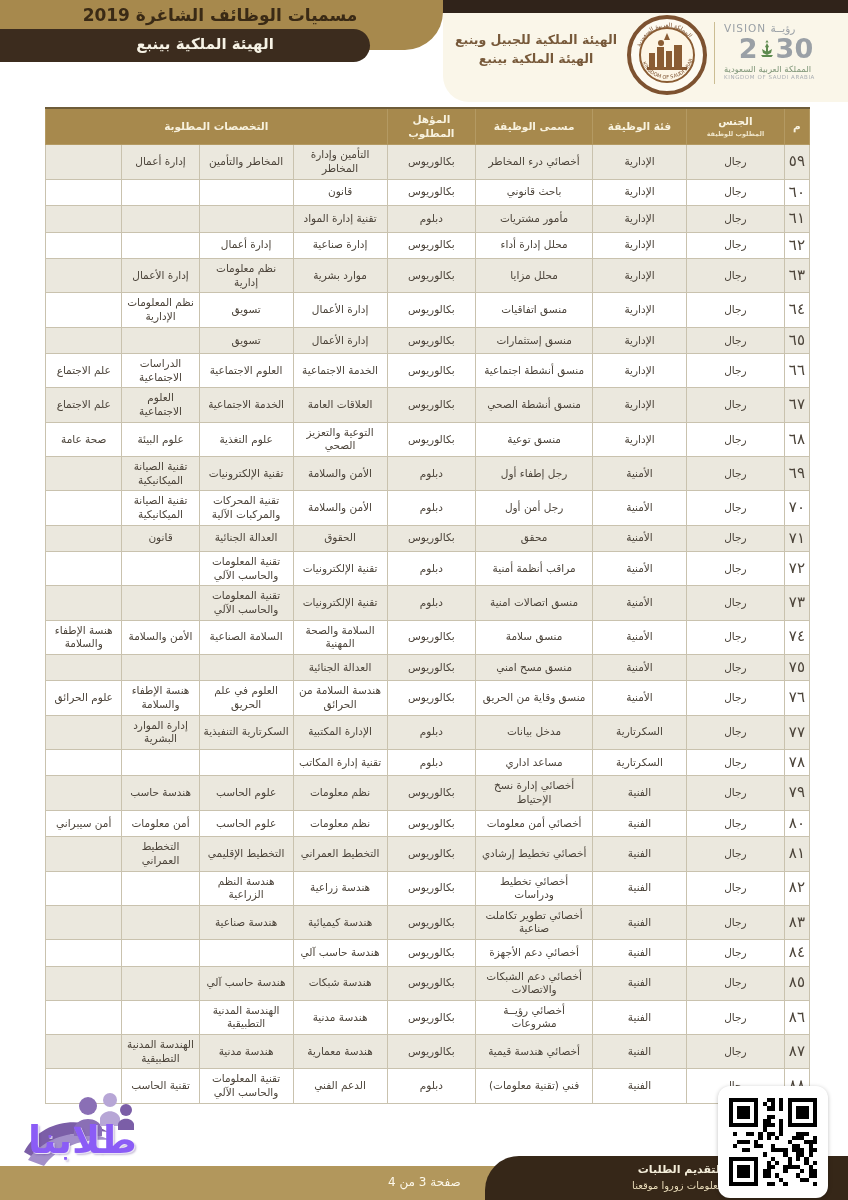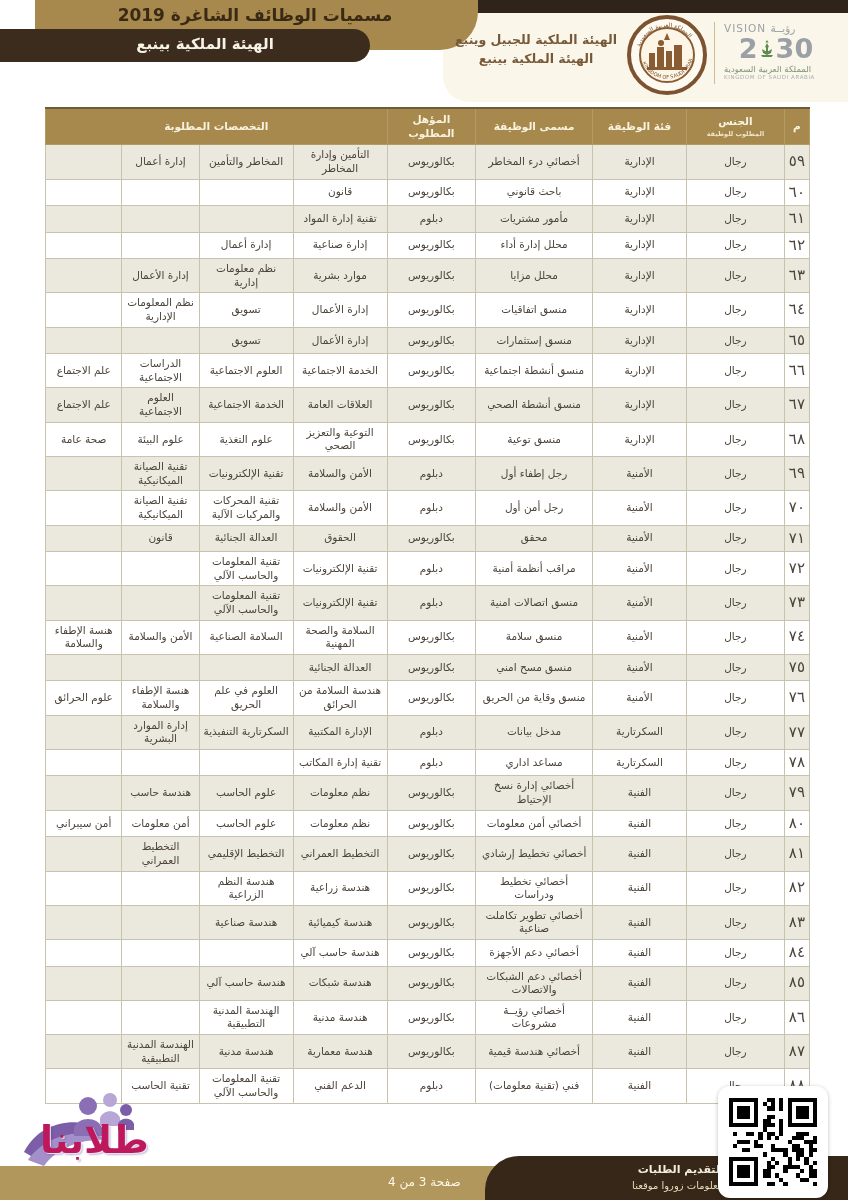--- a/index.html
+++ b/index.html
@@ -11,21 +11,21 @@
   }
 
   
   .top-strip { position:absolute; top:0; left:420px; right:0; height:13px; background:#30231a; }
   .cream-panel {
     position:absolute; top:13px; left:443px; right:0; height:89px;
     background:#faf6e9; border-bottom-left-radius:26px;
   }
   .gold-banner {
     position:absolute; top:0; left:0; width:443px; height:50px;
-    background:#a7894d; border-bottom-right-radius:38px;margin-left:35px;
+    background:#a7894d; border-bottom-right-radius:38px;
   }
   .gold-banner .title {
     position:absolute; top:5px; left:20px; width:400px; text-align:center;
     font-size:17px; font-weight:bold; color:#3a2a15; direction:rtl;
   }
   .dark-banner {
     position:absolute; top:29px; left:0; width:370px; height:33px;
     background:#3c2c1e; border-radius:0 17px 17px 0;
   }
   .dark-banner .subtitle {
@@ -81,22 +81,22 @@
                       direction:rtl; font-weight:bold; }
   .apply-banner .l2 { position:absolute; top:24px; right:72px; font-size:10px; color:#e9dcb9;
                       direction:rtl; letter-spacing:1px; }
   .qr-card {
     position:absolute; top:1086px; left:718px; width:110px; height:112px;
     background:#ffffff; border-radius:12px; box-shadow:0 1px 4px rgba(0,0,0,.25);
     display:flex; align-items:center; justify-content:center;
   }
   .students-logo { position:absolute; top:1088px; left:12px; width:170px; height:104px; }
   .students-word {
-    position:absolute; top:1118px; left:40px; font-size:38px; font-weight:bold;
-    color:#be185d; direction:rtl; text-shadow:1px 1px 0 #e8e2f4, 2px 2px 2px rgba(90,60,140,.35);
+    position:absolute; top:1118px; left:28px; font-size:38px; font-weight:bold;
+    color:#8b5cf6; direction:rtl; text-shadow:1px 1px 0 #e8e2f4, 2px 2px 2px rgba(90,60,140,.35);
   }
 </style>
 </head>
 <body>
 
 <div id="canvas">
 
   <div class="top-strip"></div>
   <div class="cream-panel"></div>
 

